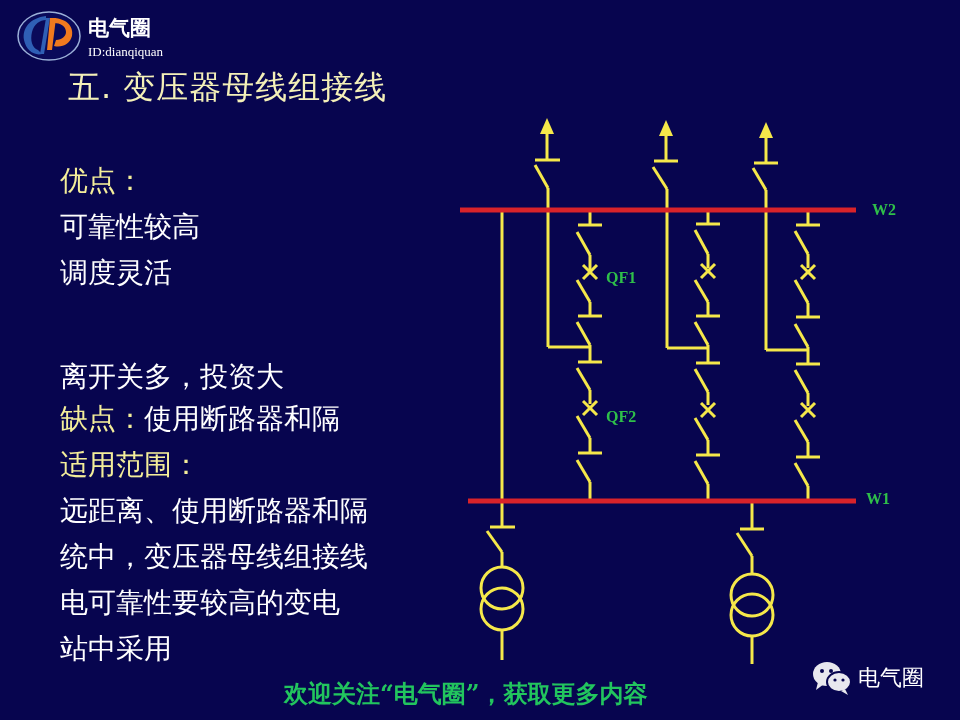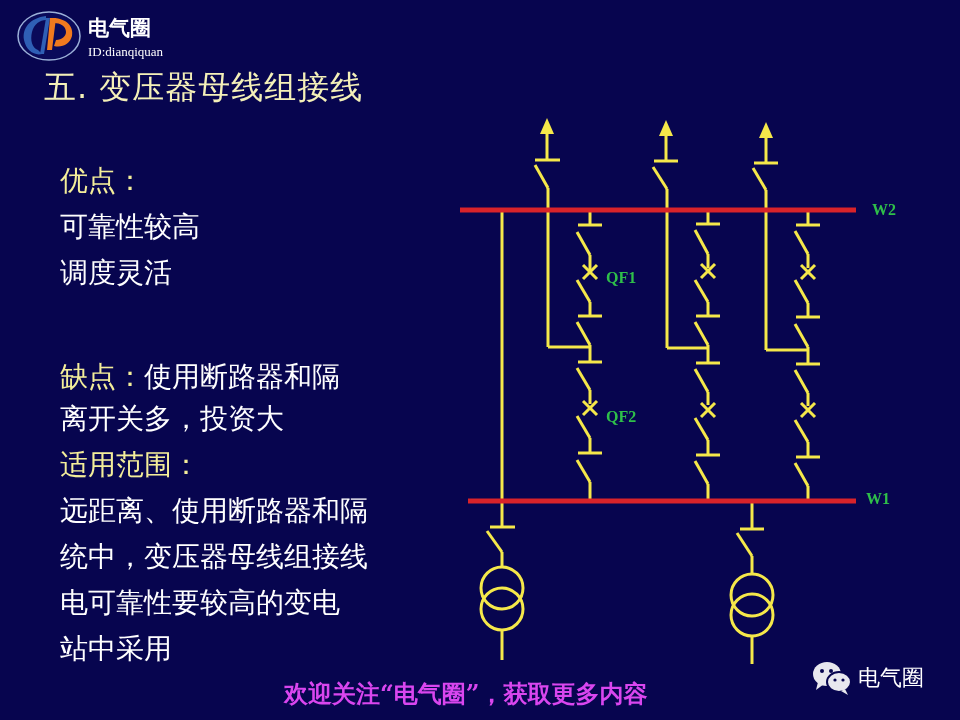--- a/index.html
+++ b/index.html
@@ -14,34 +14,34 @@
     position: absolute; left: 88px; top: 14px;
     color: #ffffff; font-size: 21px; font-weight: bold;
     font-family: "DejaVu Serif", "Liberation Serif", serif;
   }
   .brand-id {
     position: absolute; left: 88px; top: 44px;
     color: #ffffff; font-size: 13px;
     font-family: "Liberation Serif", "DejaVu Serif", serif;
   }
   .page-title {
-    position: absolute; left: 44px; top: 66px;
+    position: absolute; left: 68px; top: 66px;
     color: #f4f0b8; font-size: 32px; letter-spacing: 1px;
   }
   .text-block { position: absolute; left: 60px; color: #ffffff; font-size: 28px; line-height: 46px; }
   .text-block .heading { color: #f4ee9a; }
   .pros { top: 158px; }
   .cons { top: 356px; line-height: 42px; }
   .scope { top: 442px; line-height: 46px; }
   .scope-body { top: 488px; line-height: 46px; }
   .diagram { position: absolute; left: 0; top: 0; width: 960px; height: 720px; }
   .label-green { fill: #2fbf4a; font-family: "Liberation Serif", "DejaVu Serif", serif; font-weight: bold; font-size: 16px; }
   .footer-text {
     position: absolute; left: 284px; top: 678px;
-    color: #d946ef; font-size: 24px; font-weight: bold;
+    color: #22c55e; font-size: 24px; font-weight: bold;
     font-family: "DejaVu Serif", "Liberation Serif", serif;
   }
   .wechat { position: absolute; left: 812px; top: 660px; display: flex; align-items: center; }
   .wechat-icon { width: 40px; height: 36px; }
   .wechat-label { color: #ffffff; font-size: 22px; margin-left: 6px; }
 </style>
 </head>
 <body>
 
 <svg class="logo" viewBox="0 0 66 52">
@@ -56,22 +56,22 @@
 
 <div class="page-title">五. 变压器母线组接线</div>
 
 <div class="text-block pros">
   <div class="heading">优点：</div>
   <div>可靠性较高</div>
   <div>调度灵活</div>
 </div>
 
 <div class="text-block cons">
+  <div>离开关多，投资大</div>
   <div><span class="heading">缺点：</span><span>使用断路器和隔</span></div>
-  <div>离开关多，投资大</div>
 </div>
 
 <div class="text-block scope">
   <div class="heading">适用范围：</div>
 </div>
 <div class="text-block scope-body">
   <div>远距离、使用断路器和隔</div>
   <div>统中，变压器母线组接线</div>
   <div>电可靠性要较高的变电</div>
   <div>站中采用</div>

